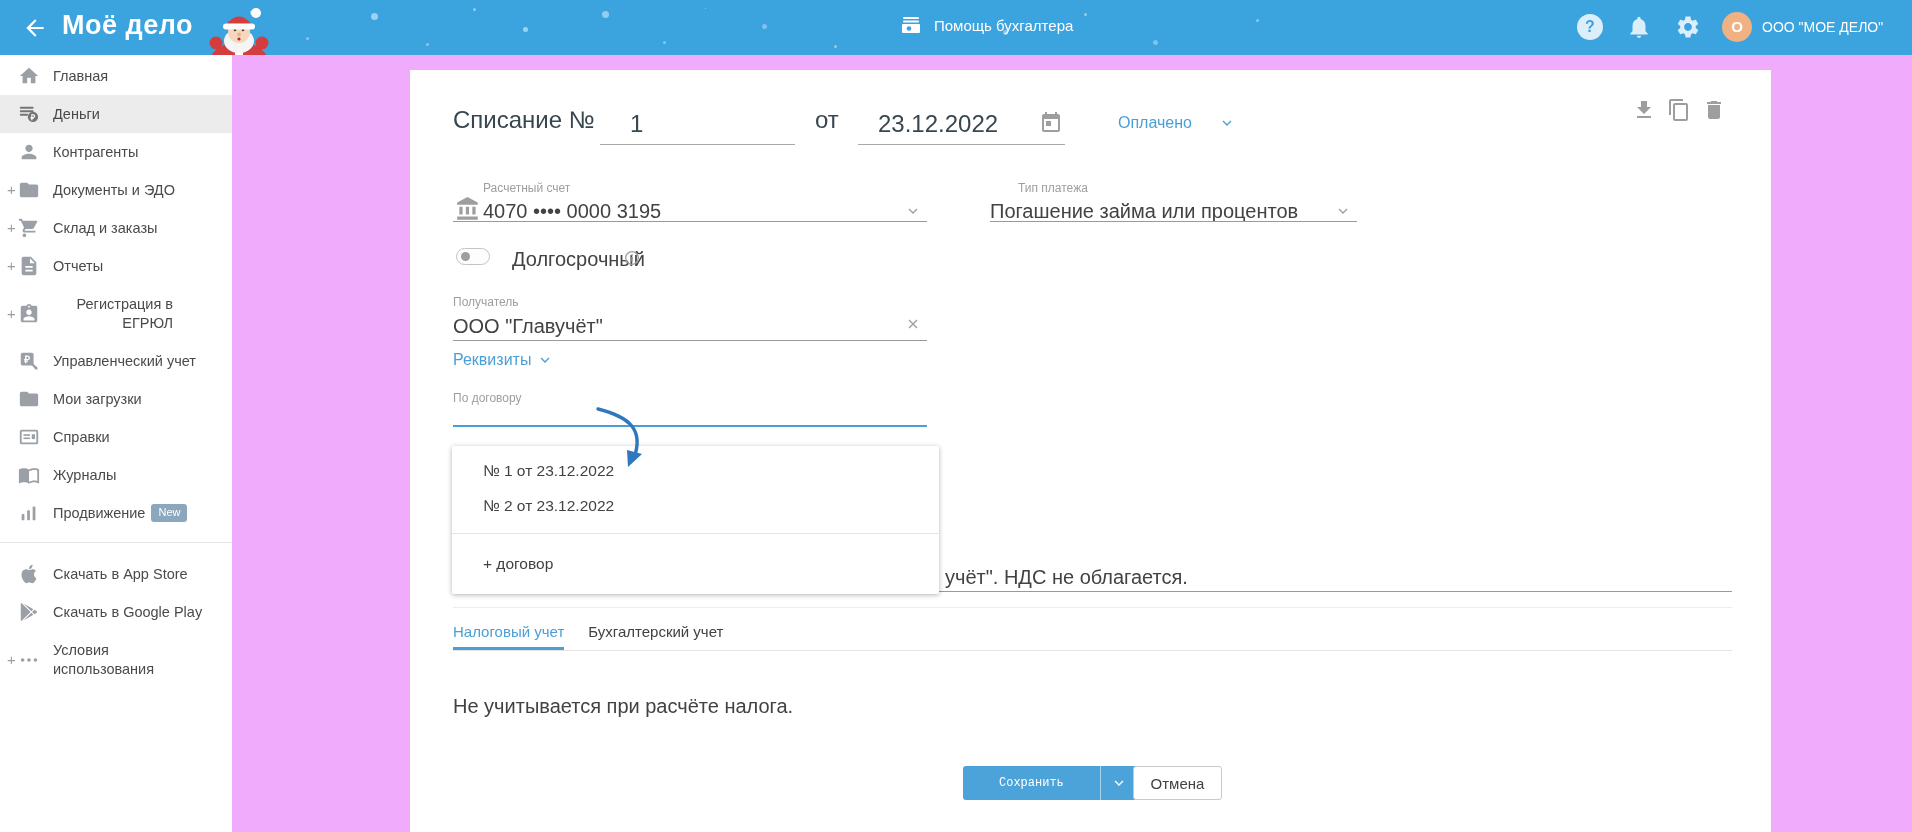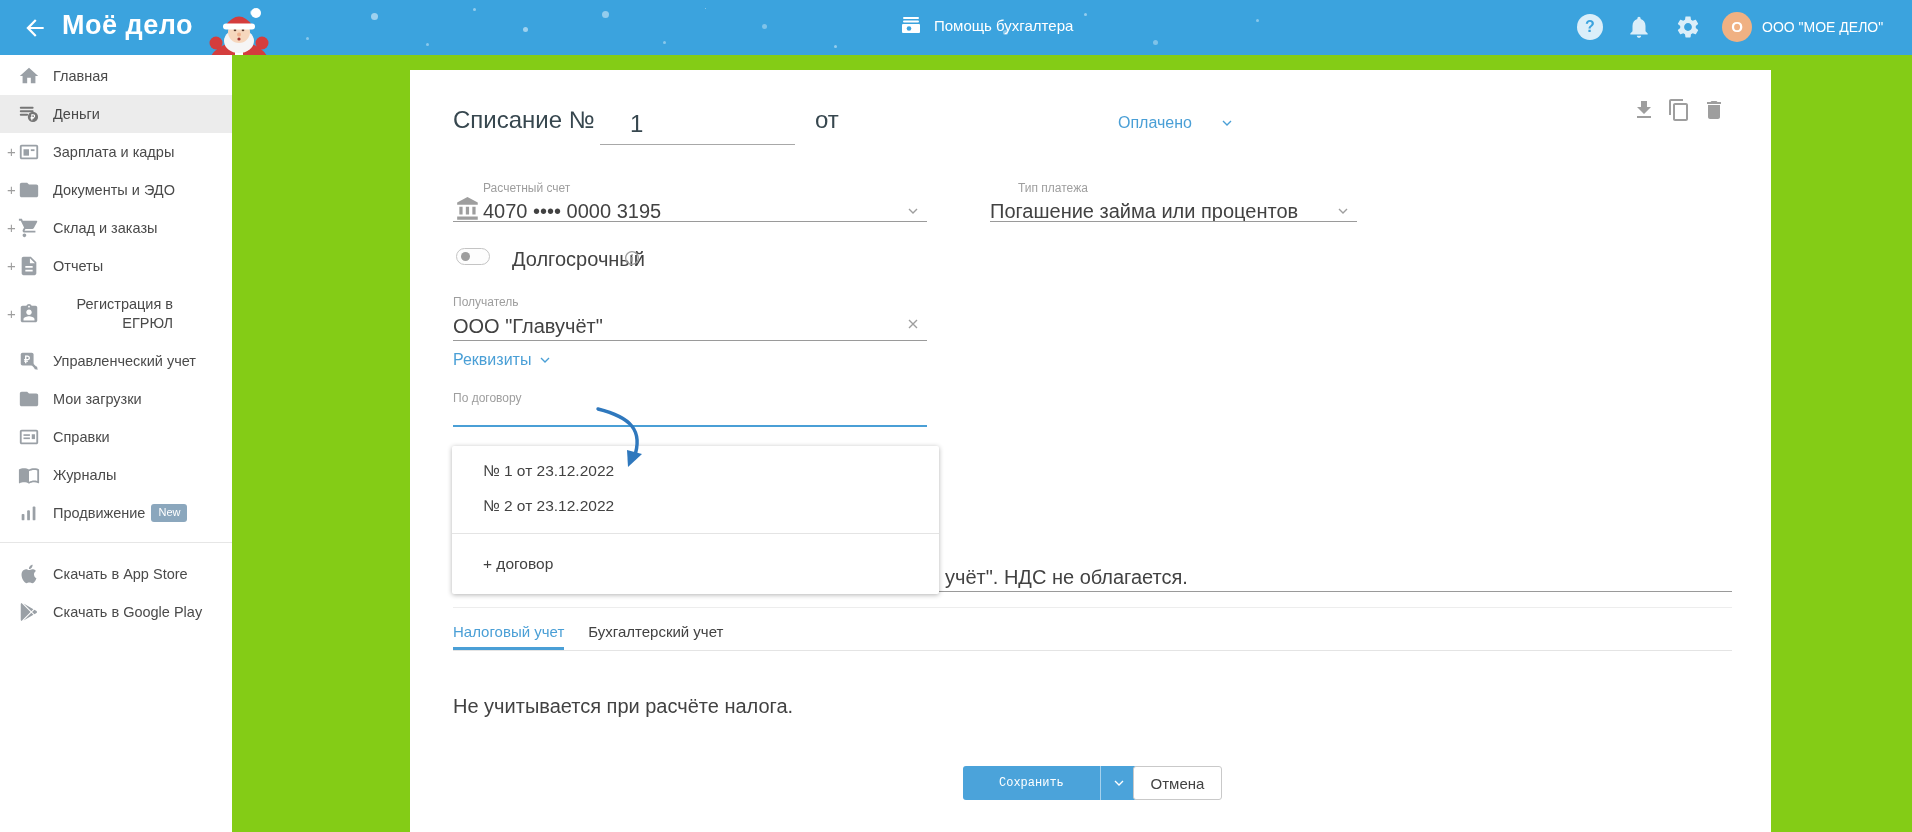--- a/index.html
+++ b/index.html
@@ -1,18 +1,18 @@
 <!DOCTYPE html>
 <html><head>
 <meta charset="utf-8">
 <style>
   * { margin:0; padding:0; box-sizing:border-box; }
   html,body { background:#e9edf0; }
   body { font-family:"Liberation Sans", sans-serif; color:#424242; }
-  #app { position:relative; width:1912px; height:832px; background:#84cc16; overflow:hidden; }
+  #app { position:relative; width:1912px; height:832px; background:#f0abfc; overflow:hidden; }
 
   
   .header { position:absolute; left:0; top:0; width:1912px; height:55px; background:#3ba3de; overflow:hidden; z-index:40; }
   .back-btn { position:absolute; left:22px; top:15px; width:26px; height:26px; cursor:pointer; }
   .back-btn svg { width:26px; height:26px; fill:#fff; }
   .logo { position:absolute; left:62px; top:10px; font-size:27px; font-weight:bold; color:#fff; letter-spacing:.5px; }
   .snow { position:absolute; left:0; top:0; width:5px; height:5px; border-radius:50%;
     box-shadow: 250px 10px 0 0 rgba(255,255,255,.45), 305px 36px 0 -1px rgba(255,255,255,.4),
       372px 14px 0 1px rgba(255,255,255,.5), 425px 42px 0 -1px rgba(255,255,255,.4),
       472px 7px 0 -1px rgba(255,255,255,.45), 523px 27px 0 0 rgba(255,255,255,.5),
@@ -149,27 +149,24 @@
       <span class="nav-icon"><svg viewBox="0 0 24 24">
             <rect x="2" y="4" width="15" height="2.3" rx="1"></rect>
             <rect x="2" y="7.8" width="15" height="2.3" rx="1"></rect>
             <rect x="2" y="11.6" width="9" height="2.3" rx="1"></rect>
             <circle cx="16.3" cy="15.2" r="5.6"></circle>
             <text x="16.3" y="18.4" text-anchor="middle" font-size="8.5" font-weight="bold" fill="#fff">₽</text>
           </svg></span>
       <span>Деньги</span>
     </div>
     <div class="nav-item">
-      <span class="plus"></span>
-      <span class="nav-icon"><svg viewBox="0 0 24 24">
-            <path d="M20 4H4c-1.1 0-2 .9-2 2v12c0 1.1.9 2 2 2h16c1.1 0 2-.9 2-2V6c0-1.1-.9-2-2-2zm0 14H4V6h16v12z"></path>
-            <rect x="6" y="9" width="6" height="7"></rect>
-            <rect x="14" y="9" width="4" height="2"></rect>
-          </svg></span>
-      <span>Зарплата и кадры</span>
+      <span class="nav-icon"><svg viewBox="0 0 24 24">
+            <path d="M12 12c2.21 0 4-1.79 4-4s-1.79-4-4-4-4 1.79-4 4 1.79 4 4 4zm0 2c-2.67 0-8 1.34-8 4v2h16v-2c0-2.66-5.33-4-8-4z"></path>
+          </svg></span>
+      <span>Контрагенты</span>
     </div>
     <div class="nav-item">
       <span class="plus"></span>
       <span class="nav-icon"><svg viewBox="0 0 24 24">
             <path d="M10 4H4c-1.1 0-1.99.9-1.99 2L2 18c0 1.1.9 2 2 2h16c1.1 0 2-.9 2-2V8c0-1.1-.9-2-2-2h-8l-2-2z"></path>
           </svg></span>
       <span>Документы и ЭДО</span>
     </div>
     <div class="nav-item">
       <span class="plus"></span>
@@ -239,27 +236,44 @@
             <path d="M18.71 19.5c-.83 1.24-1.71 2.45-3.05 2.47-1.34.03-1.77-.79-3.29-.79-1.53 0-2 .77-3.27.82-1.31.05-2.3-1.32-3.14-2.53C4.25 17 2.94 12.45 4.7 9.39c.87-1.52 2.43-2.48 4.12-2.51 1.28-.02 2.5.87 3.29.87.78 0 2.26-1.07 3.81-.91.65.03 2.47.26 3.64 1.98-.09.06-2.17 1.28-2.15 3.81.03 3.02 2.65 4.03 2.68 4.04-.03.07-.42 1.44-1.38 2.83M13 3.5c.73-.83 1.94-1.46 2.94-1.5.13 1.17-.34 2.35-1.04 3.19-.69.85-1.83 1.51-2.95 1.42-.15-1.15.41-2.35 1.05-3.11z"></path>
           </svg></span>
       <span>Скачать в App Store</span>
     </div>
     <div class="nav-item">
       <span class="nav-icon"><svg viewBox="0 0 24 24">
             <path d="M3 20.5v-17c0-.59.34-1.11.84-1.35L13.69 12l-9.85 9.85c-.5-.25-.84-.76-.84-1.35zm13.81-5.38L6.05 21.34l8.49-8.49 2.27 2.27zm3.35-4.31c.34.27.59.69.59 1.19s-.22.9-.57 1.18l-2.29 1.32-2.5-2.5 2.5-2.5 2.27 1.31zM6.05 2.66l10.76 6.22-2.27 2.27-8.49-8.49z"></path>
           </svg></span>
       <span>Скачать в Google Play</span>
     </div>
+    <div class="nav-item twoline">
+      <span class="plus"></span>
+      <span class="nav-icon"><svg viewBox="0 0 24 24">
+            <circle cx="5" cy="12" r="2"></circle>
+            <circle cx="12" cy="12" r="2"></circle>
+            <circle cx="19" cy="12" r="2"></circle>
+          </svg></span>
+      <span style="max-width:120px;">Условия использования</span>
+    </div>
   </div>
 
   <div class="card">
 
     <div class="abs doc-title" style="left:43px; top:36px;">Списание №</div>
     <input class="abs title-input" style="left: 190px; top: 31px; width: 195px; height: 44px; padding: 6px 0px 4px 30px;" value="1">
     <div class="abs doc-title" style="left:405px; top:36px;">от</div>
+    <div class="abs" style="left:448px; top:31px; width:207px; height:44px; border-bottom:1px solid #a8a8a8;">
+      <input class="title-input" style="border: none; width: 160px; height: 100%; padding: 6px 0px 4px 20px;" value="23.12.2022">
+      <span class="tool-ic" style="position:absolute; right:2px; top:10px;">
+        <svg viewBox="0 0 24 24">
+            <path d="M19 3h-1V1h-2v2H8V1H6v2H5c-1.11 0-2 .9-2 2v14c0 1.1.89 2 2 2h14c1.1 0 2-.9 2-2V5c0-1.1-.9-2-2-2zm0 16H5V8h14v11zM7 10h5v5H7z"></path>
+          </svg>
+      </span>
+    </div>
     <div class="abs link-blue" style="left:708px; top:44px;gap:27px;">
       <span>Оплачено</span>
       <svg class="chev blue" viewBox="0 0 24 24">
           <polyline points="6,9 12,15 18,9"></polyline>
         </svg>
     </div>
     <span class="abs tool-ic" style="left:1222px; top:28px;">
       <svg viewBox="0 0 24 24">
           <path d="M19 9h-4V3H9v6H5l7 7 7-7zM5 18v2h14v-2H5z"></path>
         </svg>

